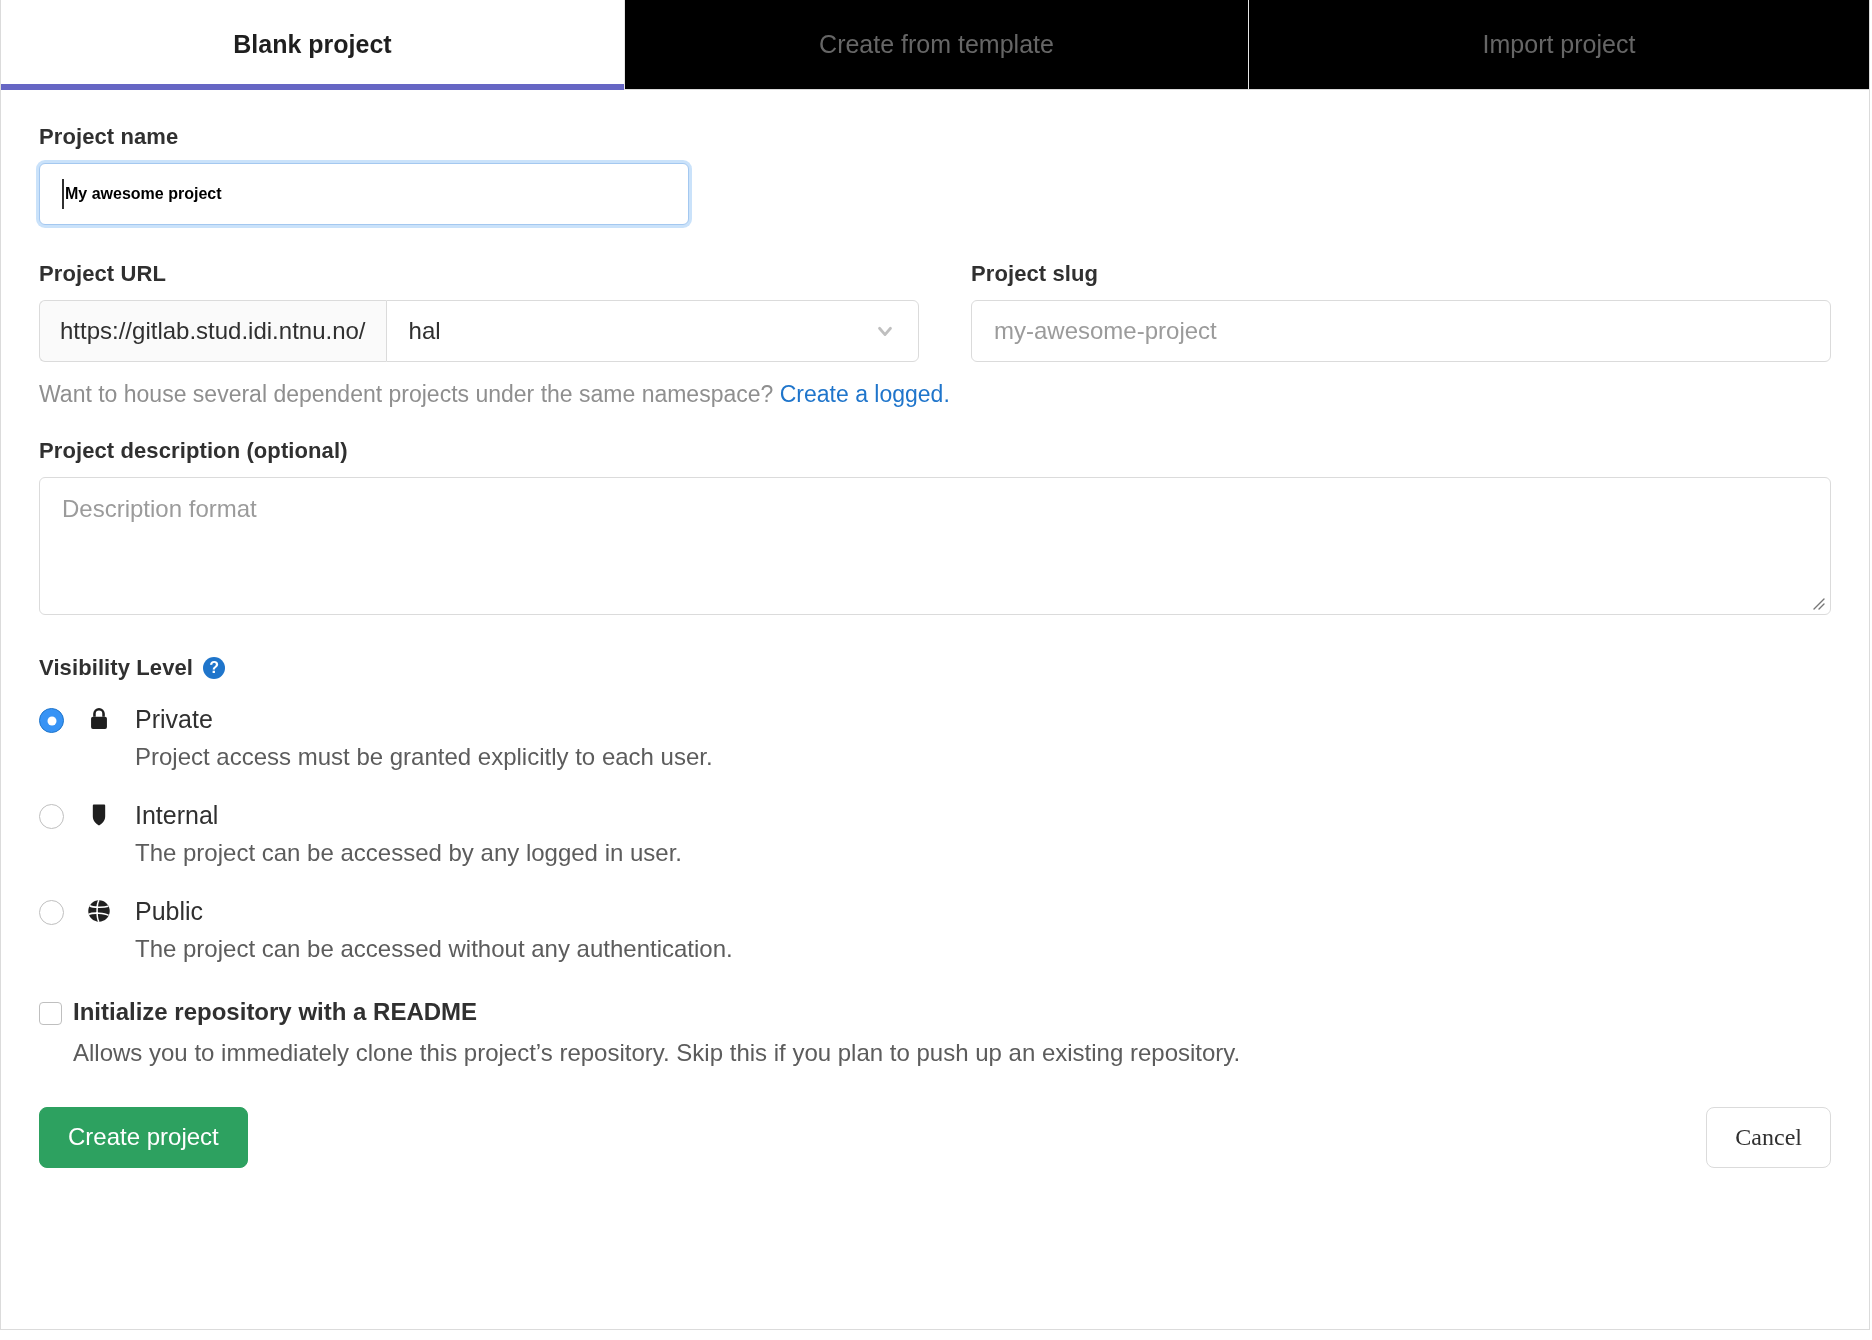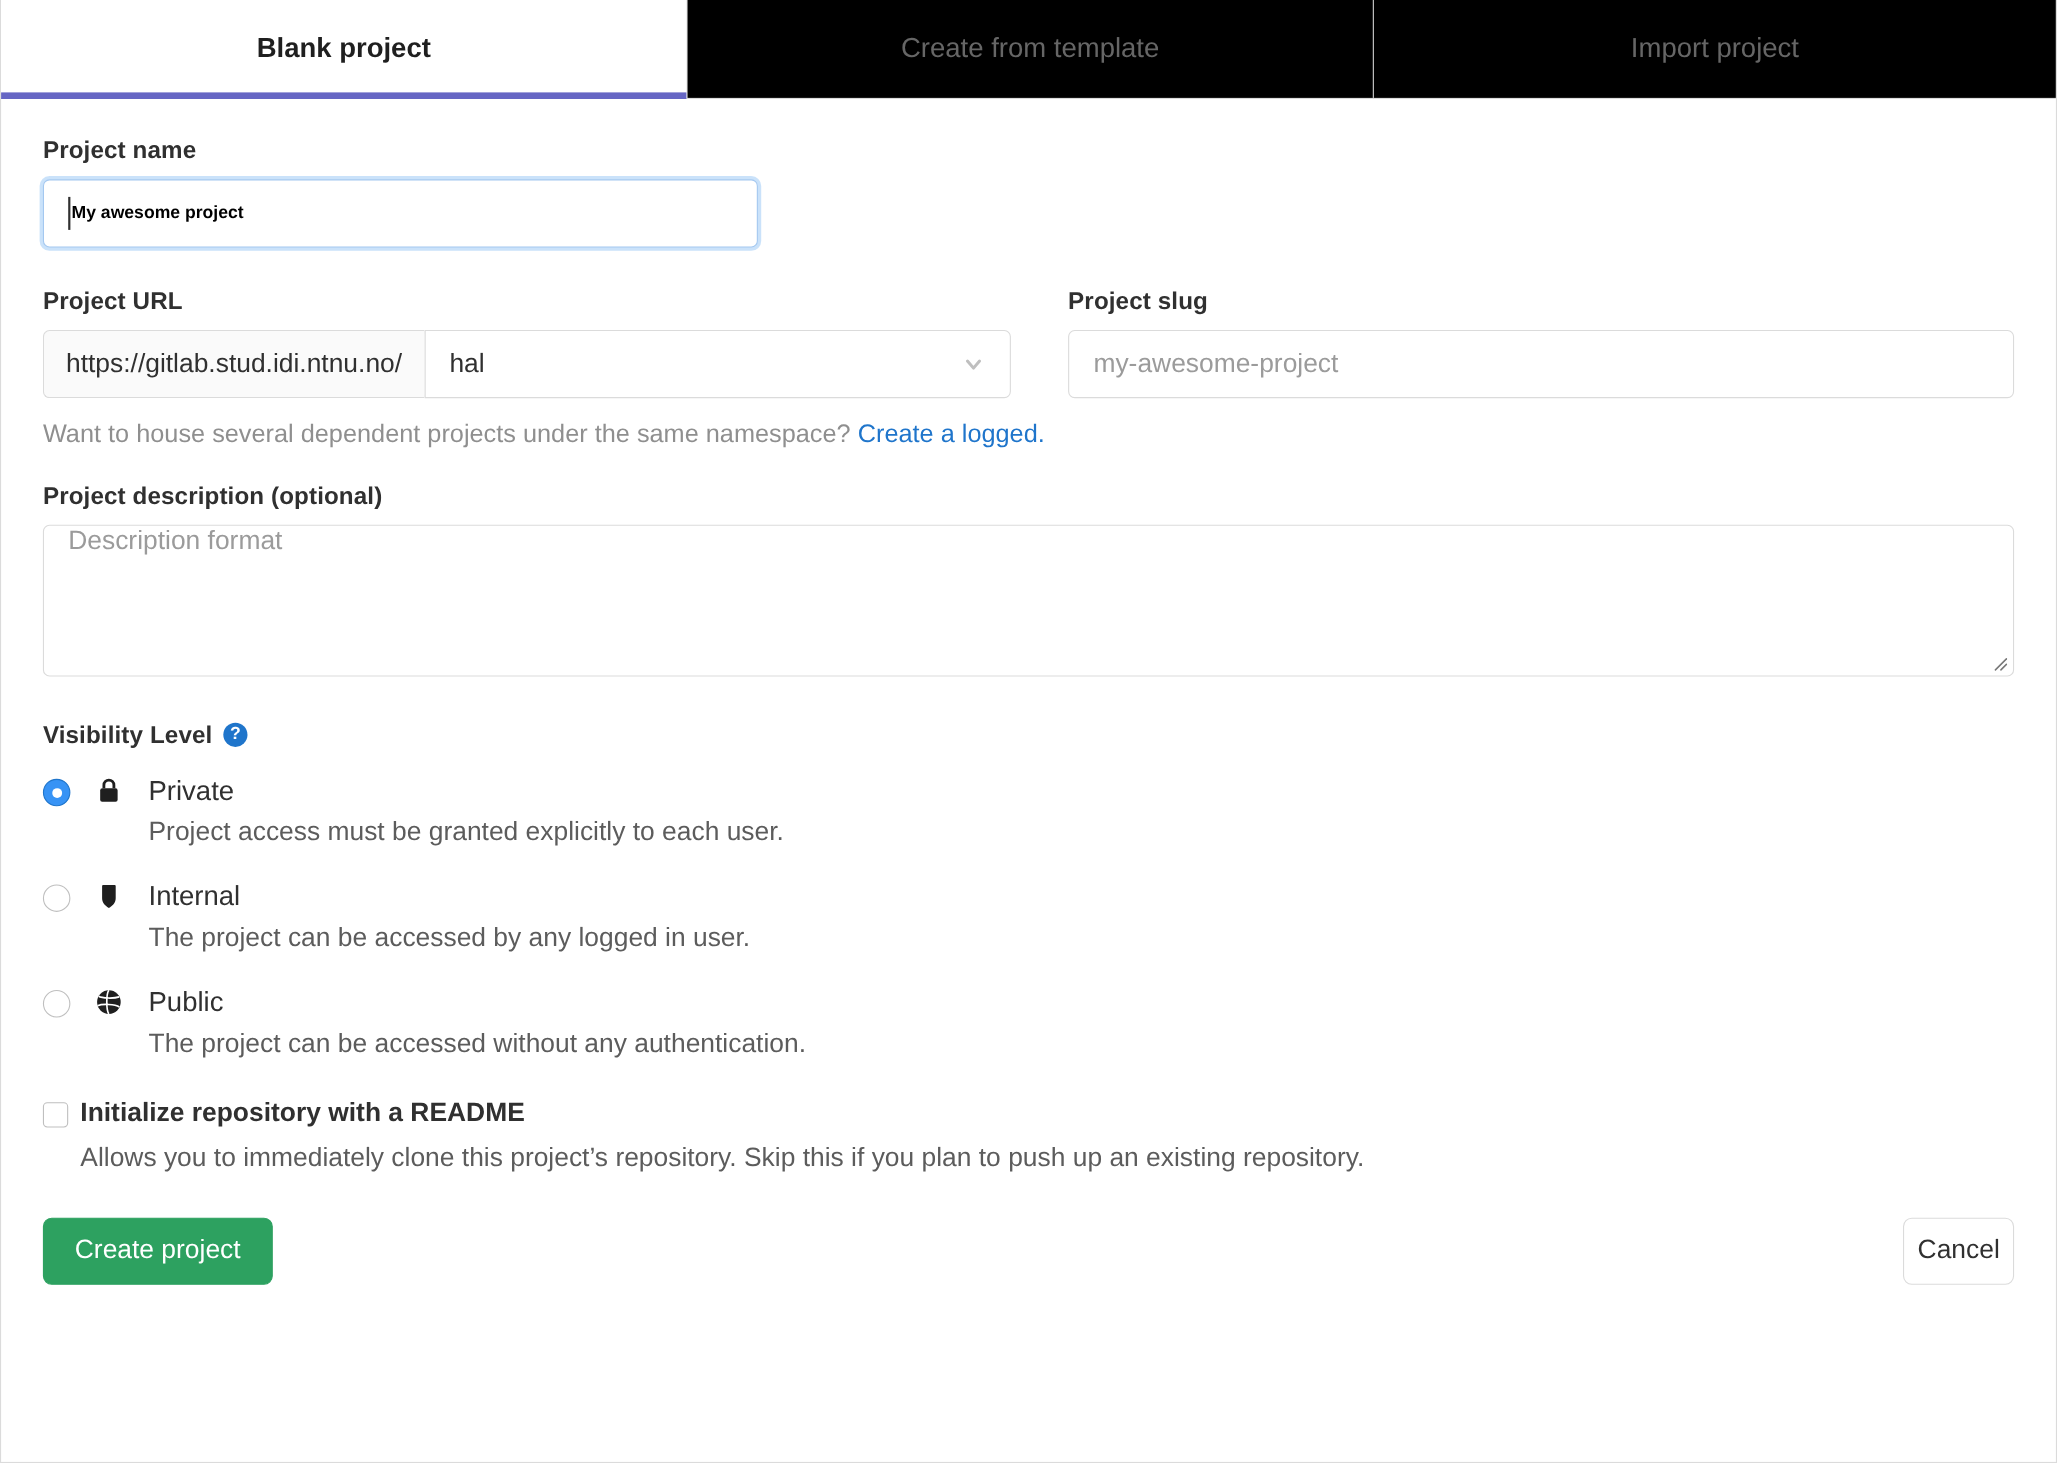--- a/index.html
+++ b/index.html
@@ -187,21 +187,21 @@
   
   .desc-block { margin-top: 30px; }
   .textarea {
     position: relative;
     width: 100%;
     height: 138px;
     box-sizing: border-box;
     border: 1px solid #dbdbdb;
     border-radius: 6px;
     background: #ffffff;
-    padding: 0 22px;
+    padding: 17px 22px;
     font-size: 24px;
     color: #9b9b9b;
   }
   .resize-grip {
     position: absolute;
     right: 5px;
     bottom: 4px;
     width: 16px;
     height: 16px;
     color: #777;
@@ -329,22 +329,22 @@
     padding: 15px 28px;
     cursor: pointer;
     line-height: 1.2;
   }
   .btn-secondary {
     background: #ffffff;
     color: #303030;
     border: 1px solid #dbdbdb;
     border-radius: 8px;
     font-size: 24px;
-    font-family: Liberation Sans, sans-serif;
-    padding: 15px 12px;
+    font-family: Liberation Serif, serif;
+    padding: 15px 28px;
     cursor: pointer;
     line-height: 1.2;
   }
 </style>
 </head>
 <body>
 
 <div class="card">
 
   <div class="tabs">

